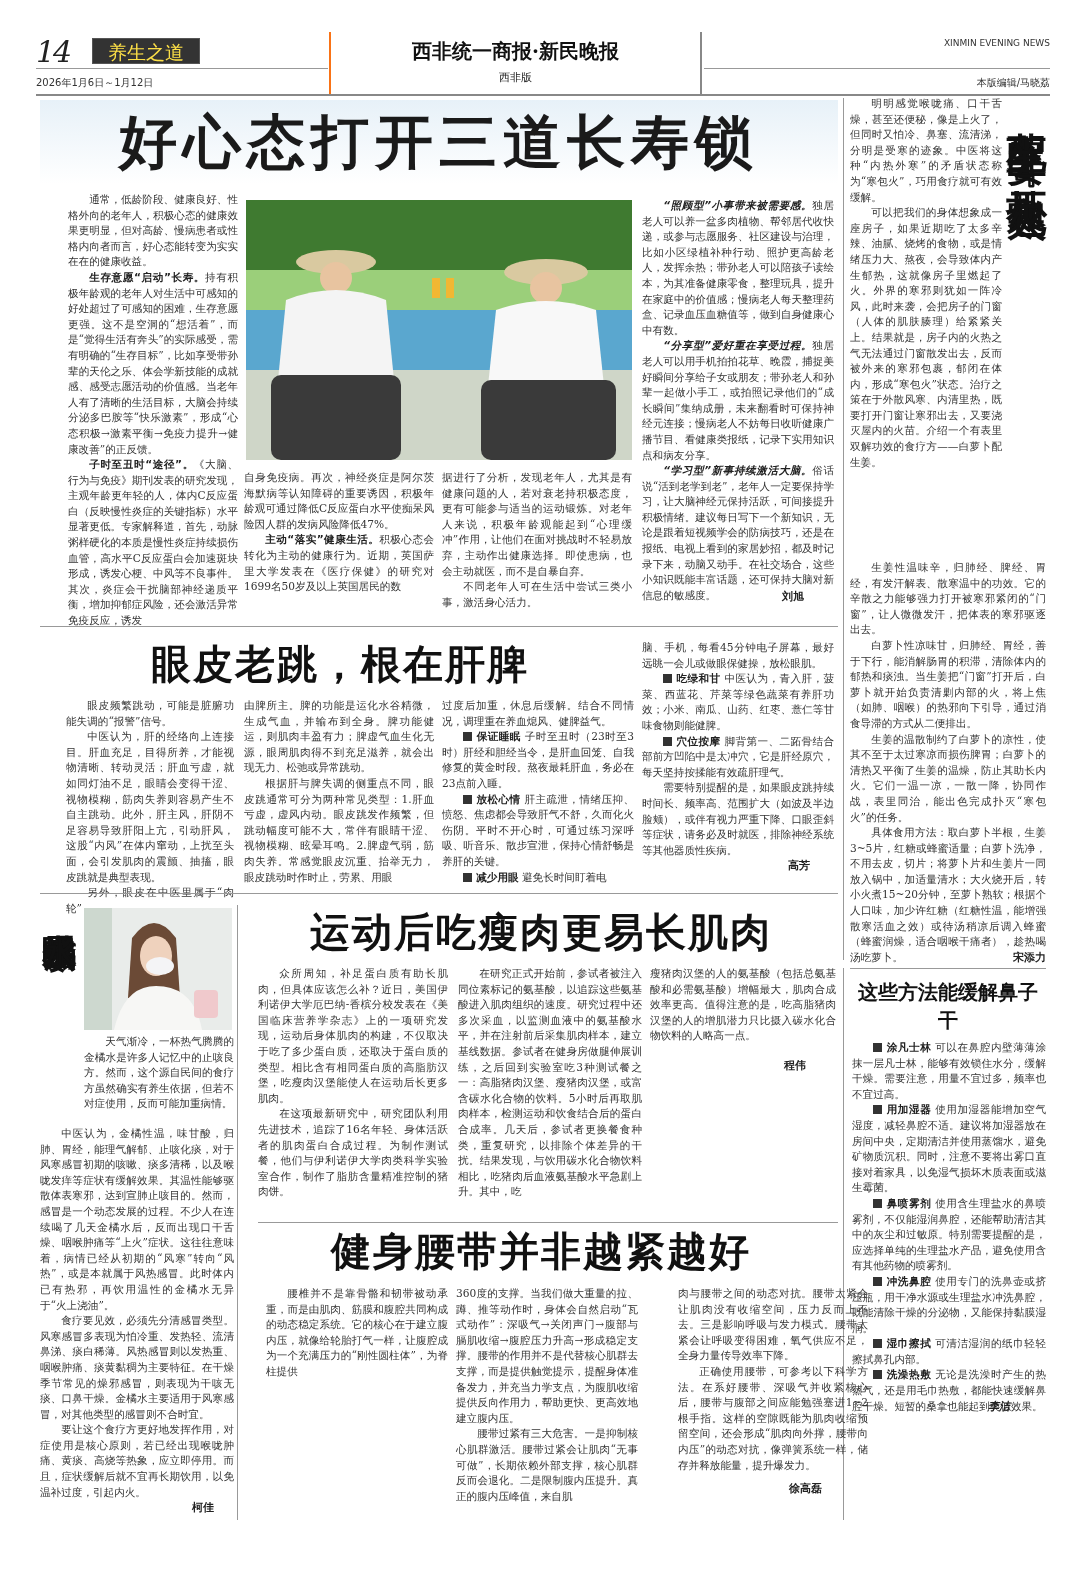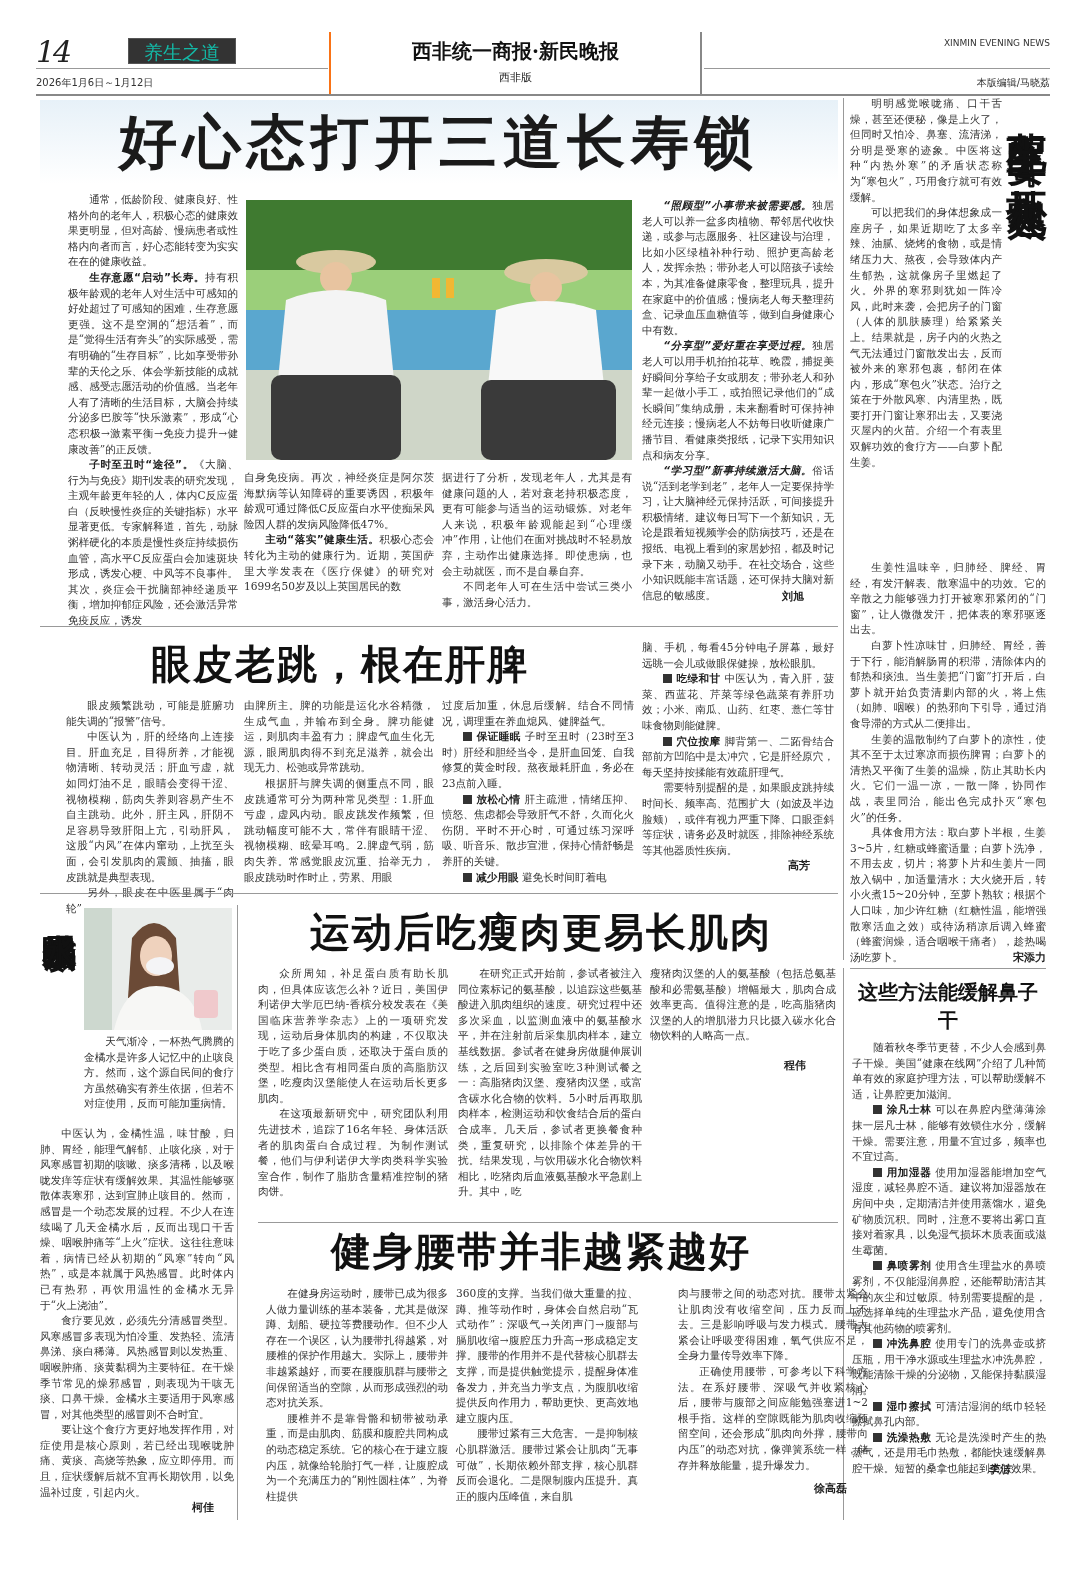--- a/index.html
+++ b/index.html
@@ -16,21 +16,21 @@
 .vhead{font-family:"DejaVu Sans",sans-serif;font-weight:bold;color:#111;writing-mode:vertical-rl;text-orientation:upright;}
 .photo{background:linear-gradient(180deg,#4a8b3a 0%,#7fb84e 30%,#b8d8a0 45%,#6aa5c8 60%,#3d7ea6 100%);overflow:hidden;}
 .photo2{background:linear-gradient(135deg,#eef0ef 0%,#d9dcdb 40%,#f4f4f2 100%);overflow:hidden;}
 .sq{display:inline-block;width:9px;height:9px;background:#333;margin-right:4px;vertical-align:-1px;}
 </style>
 </head>
 <body>
 
 <div class="abs" style="left:36px;top:36px;width:1014px;height:60px;">
   <div class="abs" style="left:0;top:-2px;font-family:'DejaVu Serif',serif;font-style:italic;font-size:30px;color:#222;letter-spacing:-2px;">14</div>
-  <div class="abs" style="left:56px;top:2px;width:108px;height:26px;background:#333;color:#14b8a6;font-family:'DejaVu Serif',serif;font-size:19px;line-height:26px;text-align:center;border:1px solid #555;margin-left:36px;">养生之道</div>
+  <div class="abs" style="left:56px;top:2px;width:108px;height:26px;background:#333;color:#fde047;font-family:'DejaVu Serif',serif;font-size:19px;line-height:26px;text-align:center;border:1px solid #555;">养生之道</div>
   <div class="hline" style="left:0;top:32px;width:292px;"></div>
   <div class="abs" style="left:0;top:40px;font-size:10px;color:#333;font-family:'DejaVu Sans',sans-serif;">2026年1月6日～1月12日</div>
   <div class="hline" style="left:0;top:58px;width:1014px;background:#888;height:2px;"></div>
 
   <div class="abs" style="left:293px;top:-4px;width:373px;height:62px;border-left:2px solid #f97316;border-right:2px solid #888;text-align:center;">
     <div style="font-family:'DejaVu Serif',serif;font-weight:bold;font-size:20px;margin-top:6px;color:#111;">西非统一商报·新民晚报</div>
     <div style="font-family:'DejaVu Sans',sans-serif;font-size:11px;margin-top:5px;color:#222;">西非版</div>
   </div>
 
   <div class="abs" style="right:0;top:2px;font-family:'DejaVu Sans',sans-serif;font-size:9px;color:#333;">XINMIN EVENING NEWS</div>
@@ -165,36 +165,34 @@
 </div>
 
 <div class="hline" style="left:258px;top:1222px;width:580px;"></div>
 
 <div class="hline" style="left:850px;top:968px;width:196px;"></div>
 <div class="vline" style="left:843px;top:968px;height:552px;"></div>
 <div class="abs" style="left:850px;top:978px;width:196px;text-align:center;font-family:'DejaVu Sans',sans-serif;font-weight:bold;font-size:20px;line-height:28px;color:#111;">
   <span>这些方法能缓解鼻子干</span>
 </div>
 <div class="abs body-text" style="left:852px;top:1040px;width:194px;">
-  <p>随着秋冬季节更替，不少人会感到鼻子干燥。美国“健康在线网”介绍了几种简单有效的家庭护理方法，可以帮助缓解不适，让鼻腔更加滋润。</p>
   <p><b><span class="sq"></span>涂凡士林</b> <span>可以在鼻腔内壁薄薄涂抹一层凡士林，能够有效锁住水分，缓解干燥。需要注意，用量不宜过多，频率也不宜过高。</span></p>
   <p><b><span class="sq"></span>用加湿器</b> <span>使用加湿器能增加空气湿度，减轻鼻腔不适。建议将加湿器放在房间中央，定期清洁并使用蒸馏水，避免矿物质沉积。同时，注意不要将出雾口直接对着家具，以免湿气损坏木质表面或滋生霉菌。</span></p>
   <p><b><span class="sq"></span>鼻喷雾剂</b> <span>使用含生理盐水的鼻喷雾剂，不仅能湿润鼻腔，还能帮助清洁其中的灰尘和过敏原。特别需要提醒的是，应选择单纯的生理盐水产品，避免使用含有其他药物的喷雾剂。</span></p>
   <p><b><span class="sq"></span>冲洗鼻腔</b> <span>使用专门的洗鼻壶或挤压瓶，用干净水源或生理盐水冲洗鼻腔，既能清除干燥的分泌物，又能保持黏膜湿润。</span></p>
   <p><b><span class="sq"></span>湿巾擦拭</b> <span>可清洁湿润的纸巾轻轻擦拭鼻孔内部。</span></p>
   <p><b><span class="sq"></span>洗澡热敷</b> <span>无论是洗澡时产生的热蒸气，还是用毛巾热敷，都能快速缓解鼻腔干燥。短暂的桑拿也能起到类似效果。</span></p>
   <div class="byline" style="margin-right:36px;margin-top:-15px;font-style:italic;">李洁</div>
 </div>
 
 <div class="abs headline" style="left:244px;top:1228px;width:594px;font-size:40px;line-height:54px;font-family:Liberation Mono, monospace;">健身腰带并非越紧越好</div>
 <div class="abs body-text" style="left:266px;top:1286px;width:182px;">
-  <p>在健身房运动时，腰带已成为很多人做力量训练的基本装备，尤其是做深蹲、划船、硬拉等费腰动作。但不少人存在一个误区，认为腰带扎得越紧，对腰椎的保护作用越大。实际上，腰带并非越紧越好，而要在腰腹肌群与腰带之间保留适当的空隙，从而形成强烈的动态对抗关系。</p>
   <p>腰椎并不是靠骨骼和韧带被动承重，而是由肌肉、筋膜和腹腔共同构成的动态稳定系统。它的核心在于建立腹内压，就像给轮胎打气一样，让腹腔成为一个充满压力的“刚性圆柱体”，为脊柱提供</p>
 </div>
 <div class="abs body-text" style="left:456px;top:1286px;width:182px;">
   <p style="text-indent:0;">360度的支撑。当我们做大重量的拉、蹲、推等动作时，身体会自然启动“瓦式动作”：深吸气→关闭声门→腹部与膈肌收缩→腹腔压力升高→形成稳定支撑。腰带的作用并不是代替核心肌群去支撑，而是提供触觉提示，提醒身体准备发力，并充当力学支点，为腹肌收缩提供反向作用力，帮助更快、更高效地建立腹内压。</p>
   <p>腰带过紧有三大危害。一是抑制核心肌群激活。腰带过紧会让肌肉“无事可做”，长期依赖外部支撑，核心肌群反而会退化。二是限制腹内压提升。真正的腹内压峰值，来自肌</p>
 </div>
 <div class="abs body-text" style="left:678px;top:1286px;width:190px;">
   <p style="text-indent:0;">肉与腰带之间的动态对抗。腰带太紧会让肌肉没有收缩空间，压力反而上不去。三是影响呼吸与发力模式。腰带太紧会让呼吸变得困难，氧气供应不足，全身力量传导效率下降。</p>
   <p>正确使用腰带，可参考以下科学方法。在系好腰带、深吸气并收紧核心后，腰带与腹部之间应能勉强塞进1~2根手指。这样的空隙既能为肌肉收缩预留空间，还会形成“肌肉向外撑，腰带向内压”的动态对抗，像弹簧系统一样，储存并释放能量，提升爆发力。</p>
-  <div class="byline" style="margin-right:21px;margin-top:8px;">徐高磊</div>
+  <div class="byline" style="margin-right:46px;margin-top:8px;">徐高磊</div>
 </div>
 
 </body></html>

